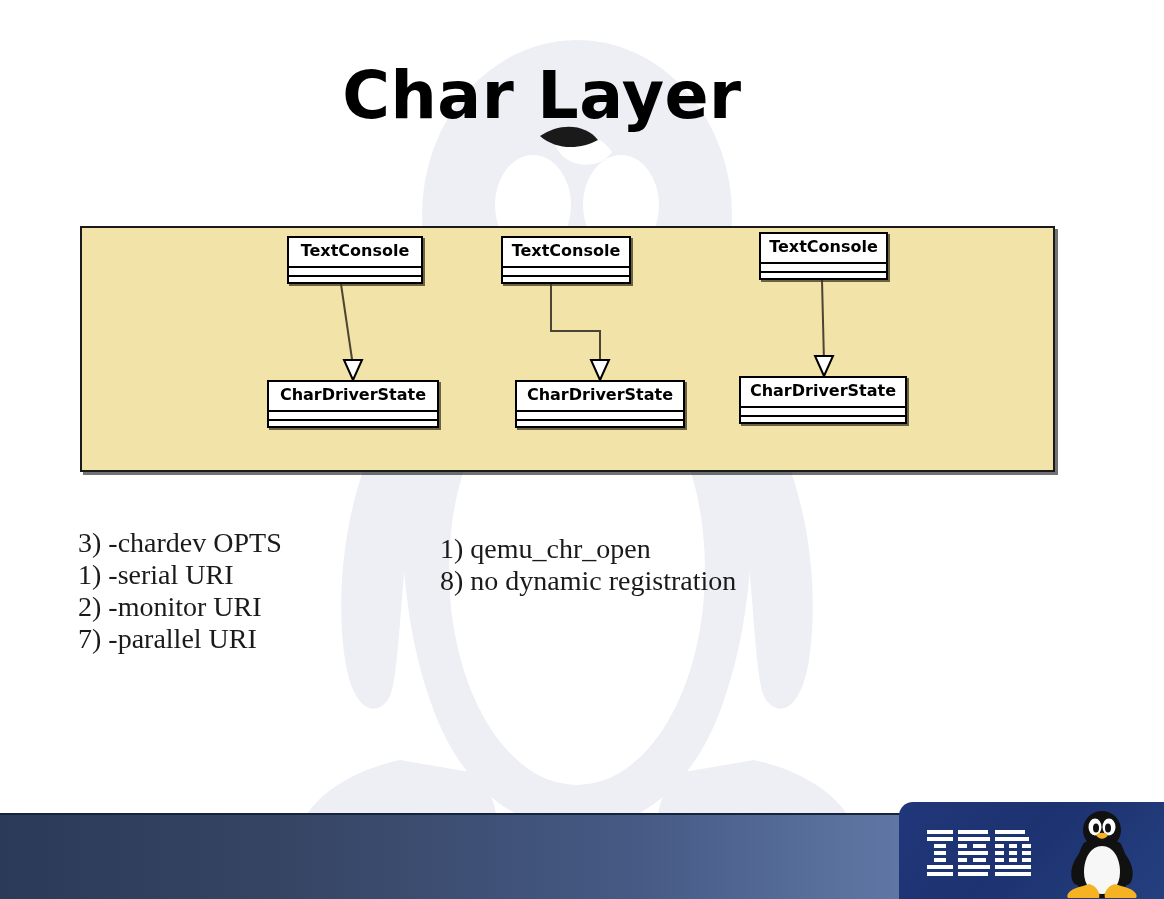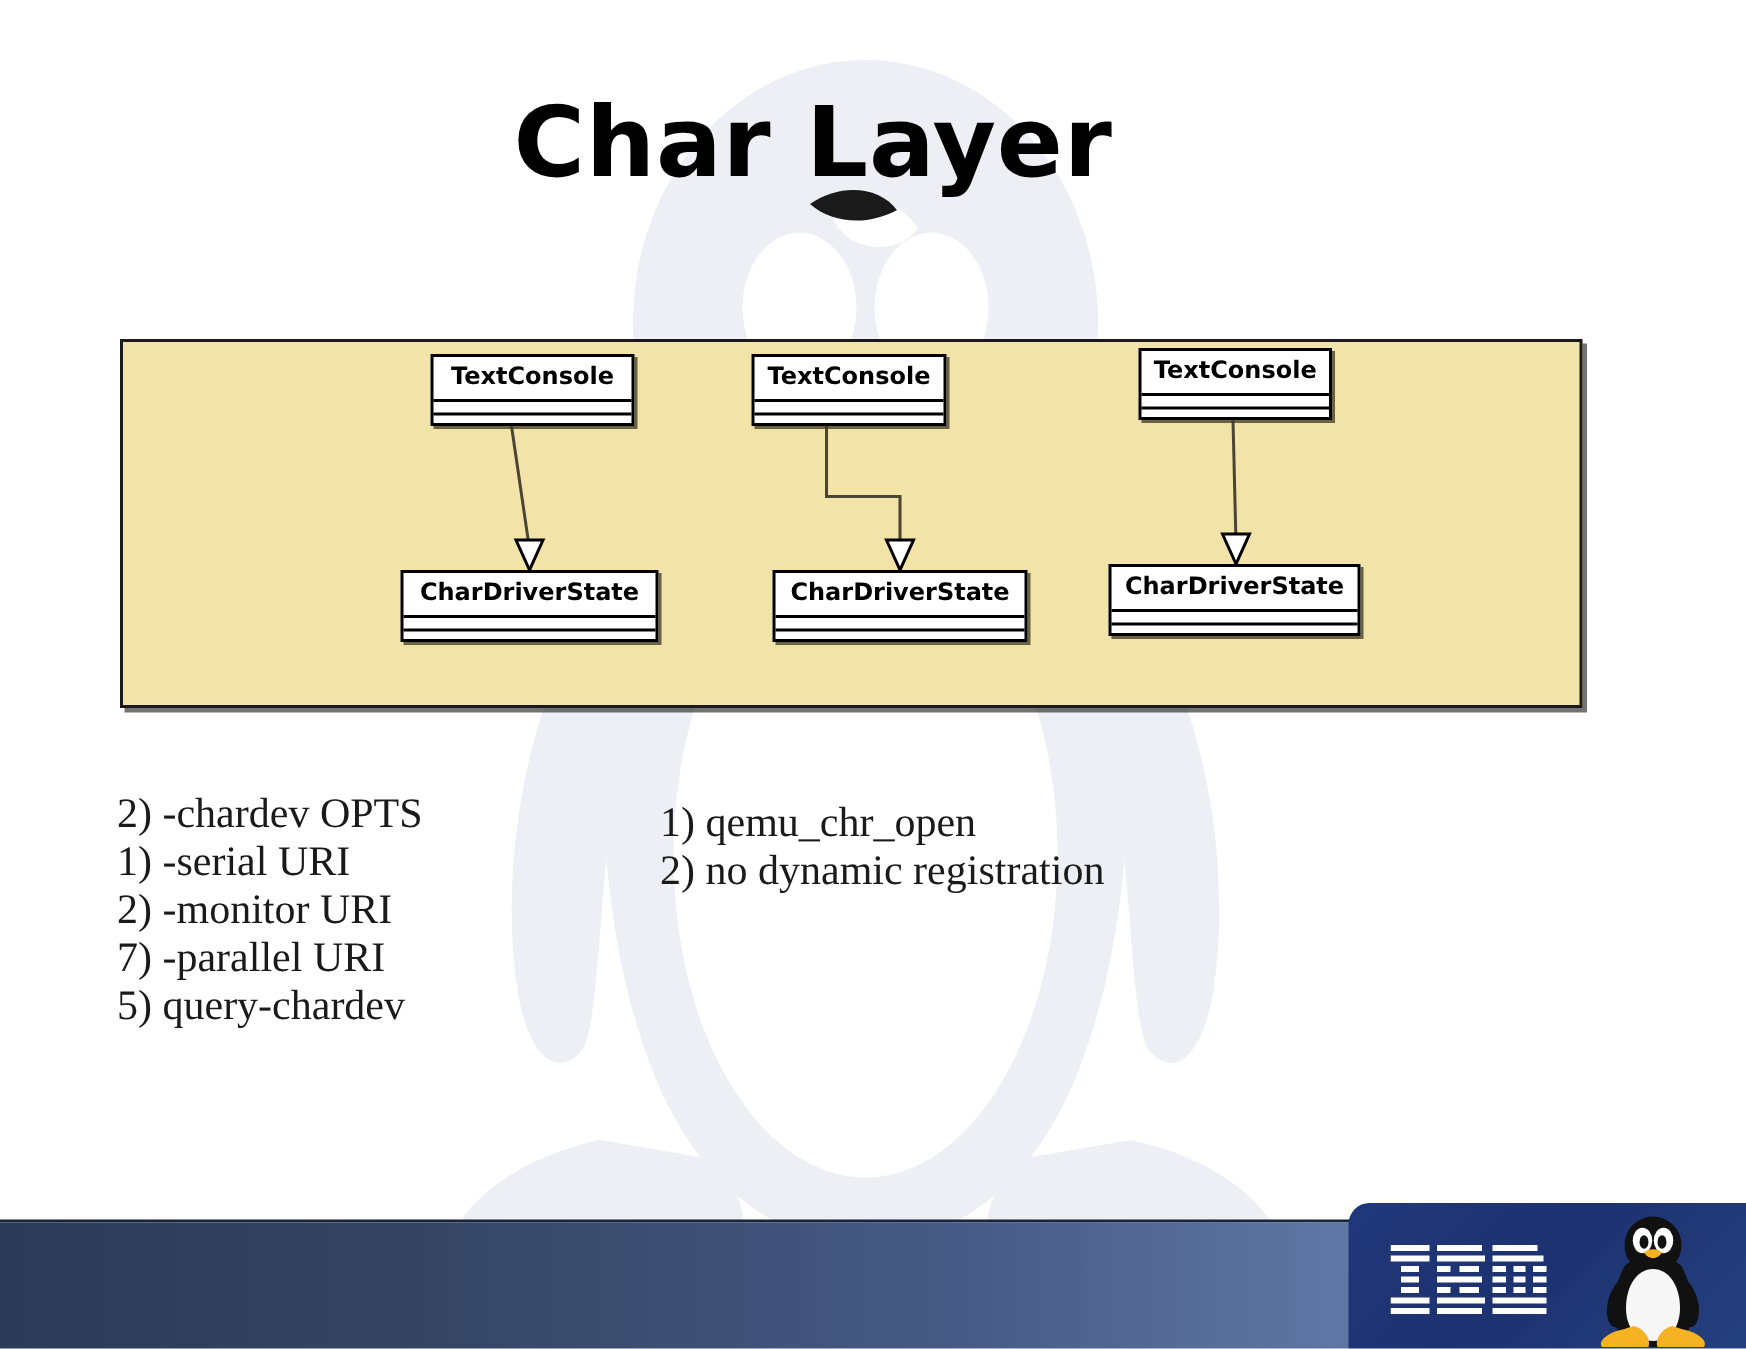--- a/index.html
+++ b/index.html
@@ -238,30 +238,29 @@
     <div class="uml-comp"></div>
   </div>
   <div class="uml-box" style="left:657px; top:148px; width:168px; height:48px;">
     <div class="uml-title">CharDriverState</div>
     <div class="uml-comp"></div>
     <div class="uml-comp"></div>
   </div>
 </div>
 
 <div class="bullet-list" id="list-left">
-  <span class="bullet-line">2) -chardev OPTS</span>
+  <span class="bullet-line">3) -chardev OPTS</span>
   <span class="bullet-line">1) -serial URI</span>
   <span class="bullet-line">2) -monitor URI</span>
   <span class="bullet-line">7) -parallel URI</span>
-  <span class="bullet-line">5) query-chardev</span>
 </div>
 
 <div class="bullet-list" id="list-right">
   <span class="bullet-line">1) qemu_chr_open</span>
-  <span class="bullet-line">2) no dynamic registration</span>
+  <span class="bullet-line">8) no dynamic registration</span>
 </div>
 
 <div id="footer-bar">
   <div id="footer-bar-fallback"></div>
 </div>
 
 <div id="ibm-badge">
 
   <svg id="ibm-logo" viewBox="0 0 115 46">
     <g fill="#ffffff">

